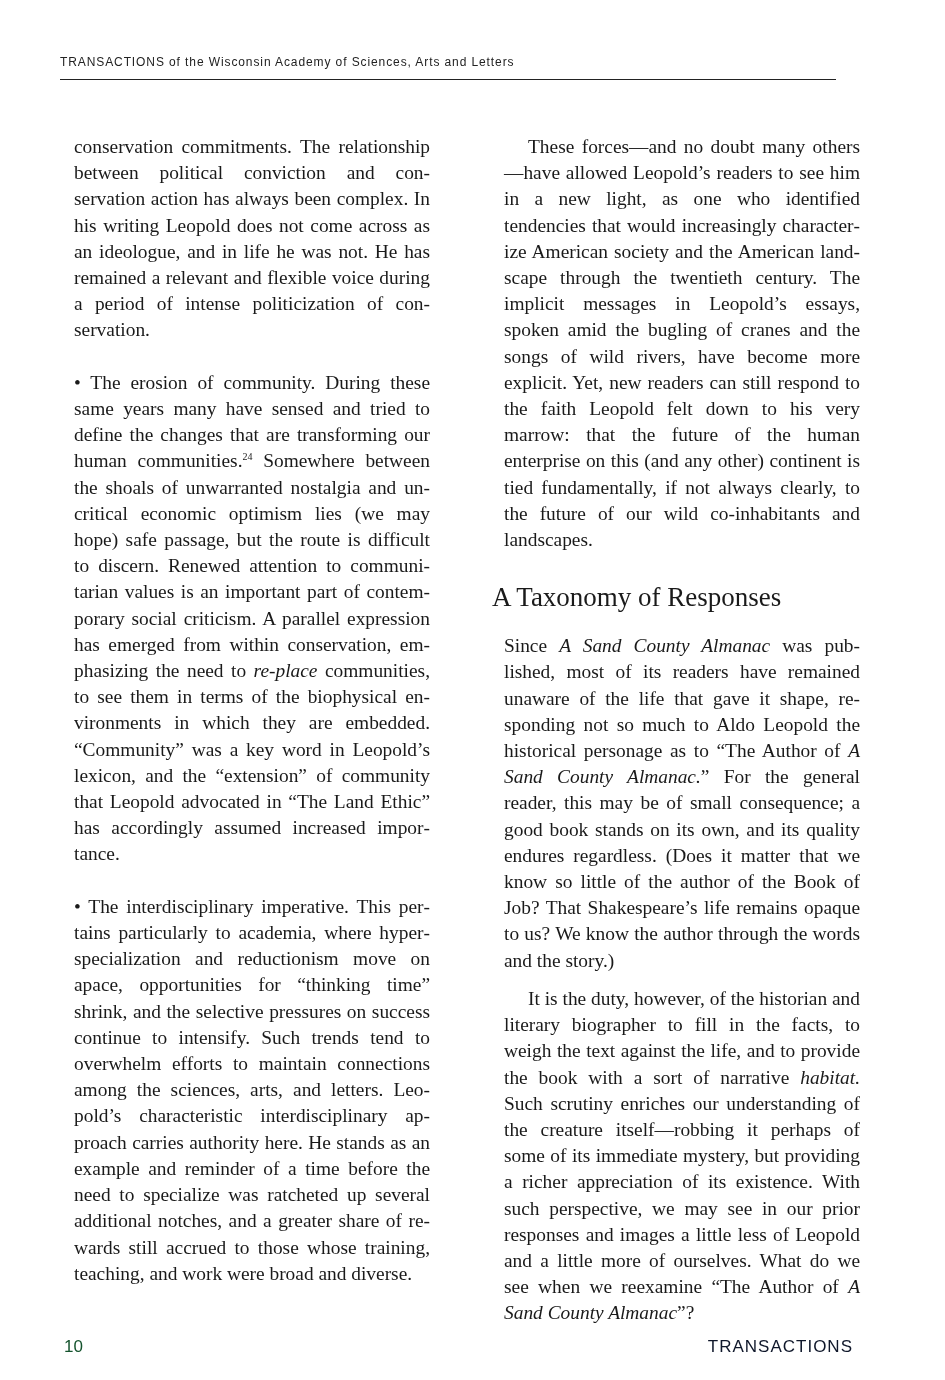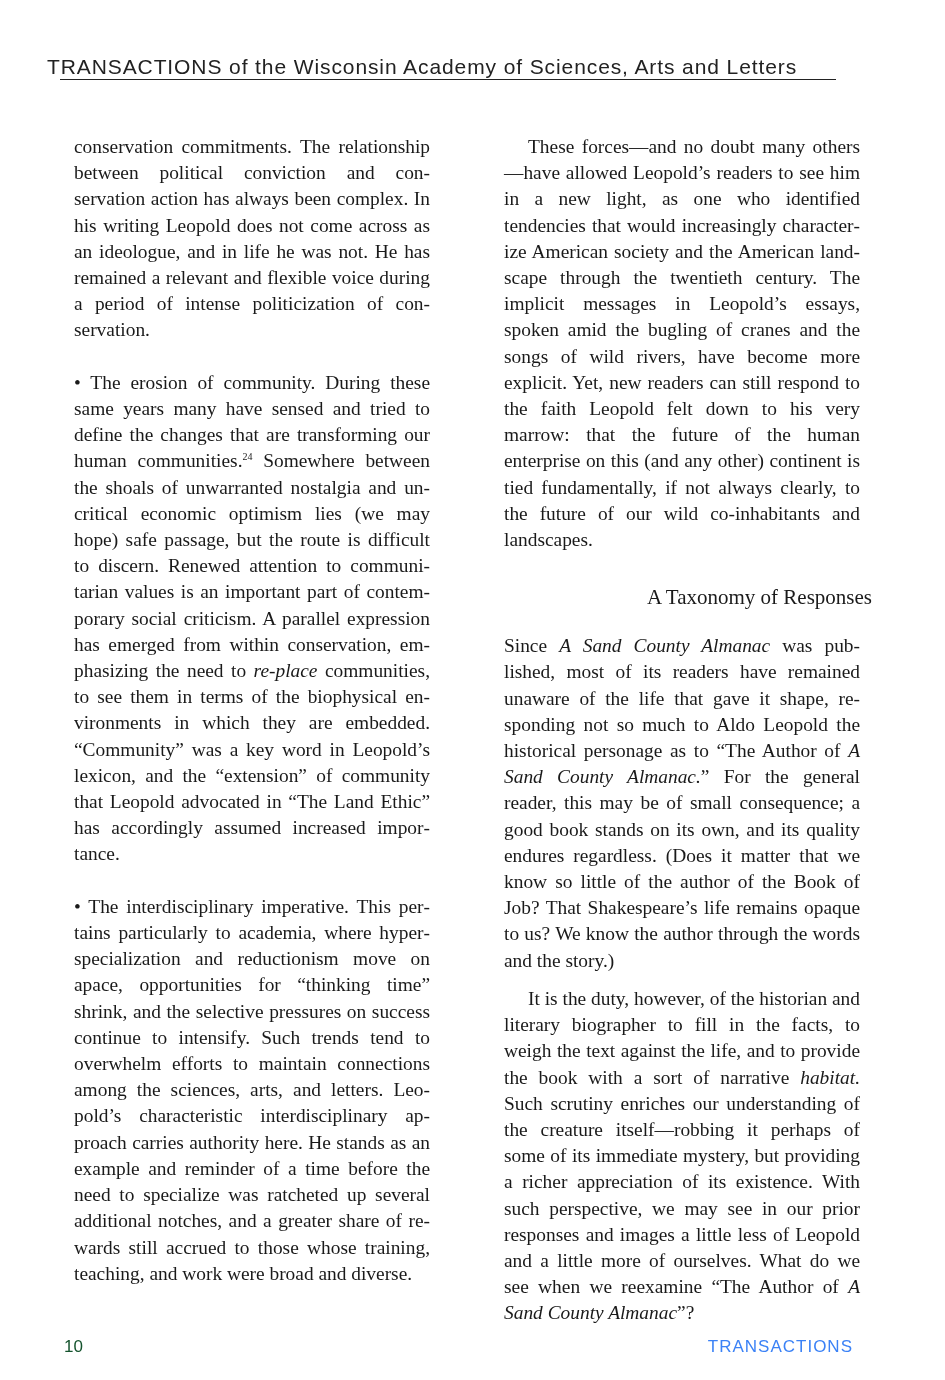--- a/index.html
+++ b/index.html
@@ -1,41 +1,41 @@
 <!DOCTYPE html>
 <html><head>
 <meta charset="utf-8">
 <style>
   html, body { margin: 0; padding: 0; background: #ffffff; }
   body { width: 945px; height: 1380px; position: relative; overflow: hidden; color: #1a1a1a; }
   .running-head {
-    position: absolute; left: 47px; top: 55px; width: 776px;
-    font-family: "Liberation Sans", sans-serif; font-size: 21px; letter-spacing: 0.9px;
+    position: absolute; left: 60px; top: 55px; width: 776px;
+    font-family: "Liberation Sans", sans-serif; font-size: 12px; letter-spacing: 0.9px;
     color: #222; white-space: nowrap;
   }
   .head-rule { position: absolute; left: 60px; top: 79px; width: 776px; height: 0; border-top: 1.5px solid #222; }
   .col {
     position: absolute; top: 122px; width: 380px;
     font-family: "Liberation Serif", serif; font-size: 19.4px; line-height: 26.2px;
     text-align: justify; hyphens: manual;
   }
   .col-left { left: 62px; }
   .col-right { left: 492px; }
   .col p { margin: 12px; }
   .col p.gap { margin-top: 26.2px; }
   .col p.indent { text-indent: 24px; }
   b { font-weight: normal; }
   i { }
   sup { font-size: 10px; line-height: 0; vertical-align: 7px; }
   .section-heading {
-    font-family: "Liberation Serif", serif; font-size: 21px; text-align: right;
+    font-family: "Liberation Serif", serif; font-size: 27px; text-align: left;
     margin: 30px 0 22px 0; line-height: 28px;
   }
   .folio { position: absolute; left: 64px; top: 1337px; font-family: "Liberation Sans", sans-serif; font-size: 17px; color: #14532d; }
-  .journal-foot { position: absolute; right: 92px; top: 1337px; font-family: "Liberation Sans", sans-serif; font-size: 17px; letter-spacing: 1px; color: #3b82f6; }
+  .journal-foot { position: absolute; right: 92px; top: 1337px; font-family: "Liberation Sans", sans-serif; font-size: 17px; letter-spacing: 1px; color: #0f172a; }
 </style>
 </head>
 <body>
 
 <div class="running-head">TRANSACTIONS of the Wisconsin Academy of Sciences, Arts and Letters</div>
 <div class="head-rule"></div>
 
 <div class="col col-left">
   <p>conservation commitments. The relation­ship between political conviction and con­servation action has always been complex. In his writing Leopold does not come across as an ideologue, and in life he was not. He has remained a relevant and flexible voice dur­ing a period of intense politicization of con­servation.</p>
 

